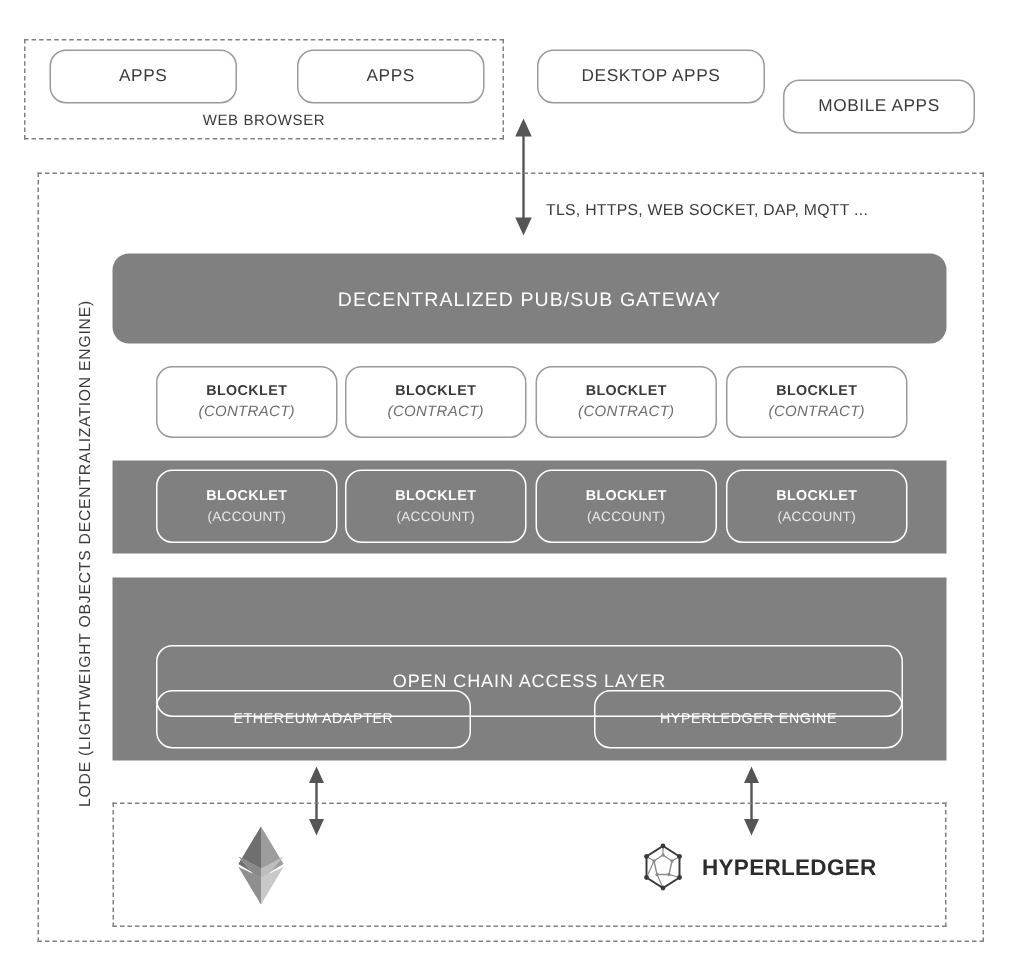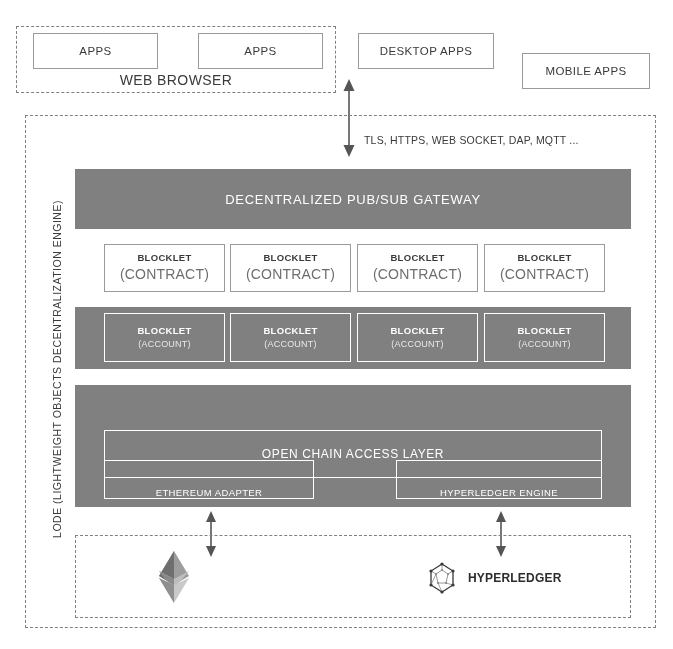--- a/index.html
+++ b/index.html
@@ -19,40 +19,41 @@
     overflow: hidden;
   }
 
   
   .abs { position: absolute; box-sizing: border-box; }
   .ctr {
     display: flex;
     align-items: center;
     justify-content: center;
     text-align: center;
+    border-radius: 11px;
   }
 
   
   .dashed-box {
     border: 1px dashed #808080;
     background: transparent;
   }
 
   
   .app-box {
     border: 1px solid #9a9a9a;
     background: #ffffff;
     color: #3a3a3a;
     font-size: 11.5px;
     letter-spacing: 0.4px;
   }
 
   .web-browser-label {
     color: #3a3a3a;
-    font-size: 14px;
+    font-size: 10px;
     letter-spacing: 0.4px;
   }
 
   .protocol-label {
     color: #3a3a3a;
     font-size: 10.5px;
     letter-spacing: 0.2px;
     white-space: nowrap;
     margin-top: 44px;
   }
@@ -85,22 +86,23 @@
     line-height: 1.35;
   }
   .blocklet-contract .bl-title {
     color: #3a3a3a;
     font-size: 9.5px;
     font-weight: bold;
     letter-spacing: 0.3px;
   }
   .blocklet-contract .bl-sub {
     color: #6e6e6e;
-    font-size: 14px;
+    font-size: 10px;
     letter-spacing: 0.2px;
+    font-style: italic;
   }
 
   
   .blocklet-account {
     border: 1px solid #ffffff;
     background: transparent;
     flex-direction: column;
     line-height: 1.35;
   }
   .blocklet-account .bl-title {
@@ -122,37 +124,36 @@
     color: #ffffff;
     font-size: 12px;
     letter-spacing: 0.6px;
   }
   .adapter-box {
     border: 1px solid #ffffff;
     background: transparent;
     color: #ffffff;
     font-size: 9.5px;
     letter-spacing: 0.4px;
-    align-items: flex-end;
   }
 
   
   .arrow-v { pointer-events: none; }
 
   
   .eea-text {
     color: #8a8a8a;
     font-size: 8px;
     font-weight: bold;
     letter-spacing: 0.9px;
     line-height: 1.55;
   }
   .hl-text {
     color: #2c2c2c;
-    font-size: 12px;
+    font-size: 15px;
     font-weight: bold;
     letter-spacing: 0.2px;
   }
 </style>
 </head>
 <body>
 
 <div id="canvas">
 
   <div class="abs dashed-box" style="left:16px; top:26px; width:320px; height:67px;"></div>
@@ -162,21 +163,21 @@
   </div>
 
   <div class="abs ctr app-box" style="left:198px; top:33px; width:125px; height:36px;">
     <span>APPS</span>
   </div>
 
   <div class="abs ctr web-browser-label" style="left:16px; top:72px; width:320px; height:16px;">
     <span>WEB BROWSER</span>
   </div>
 
-  <div class="abs ctr app-box" style="left:358px; top:33px; width:136px; height:36px;">
+  <div class="abs ctr app-box" style="left:358px; top:33px; width:152px; height:36px;">
     <span>DESKTOP APPS</span>
   </div>
 
   <div class="abs ctr app-box" style="left:522px; top:33px; width:128px; height:36px;margin-top:20px;">
     <span>MOBILE APPS</span>
   </div>
 
   <svg class="abs arrow-v" style="left:338px; top:78px; width:22px; height:80px;" viewBox="0 0 22 80" xmlns="http://www.w3.org/2000/svg">
     <line x1="11" y1="10" x2="11" y2="70" stroke="#555555" stroke-width="1.6"></line>
     <polygon points="11,1 5.5,13 16.5,13" fill="#555555"></polygon>

